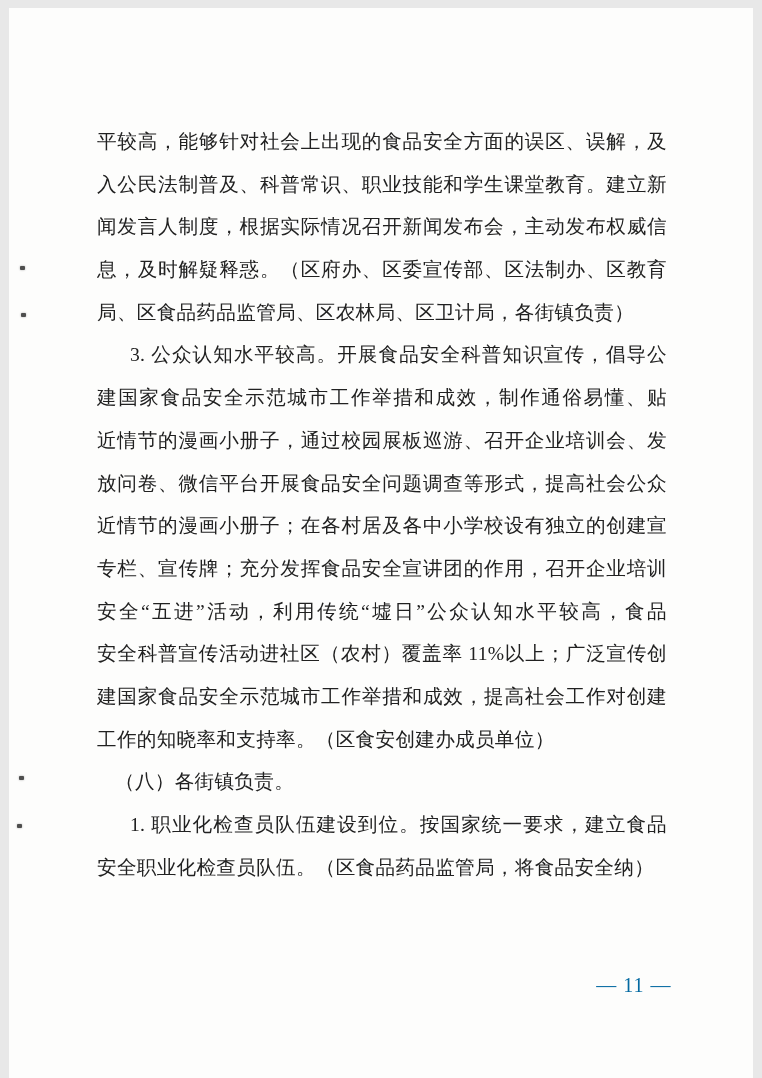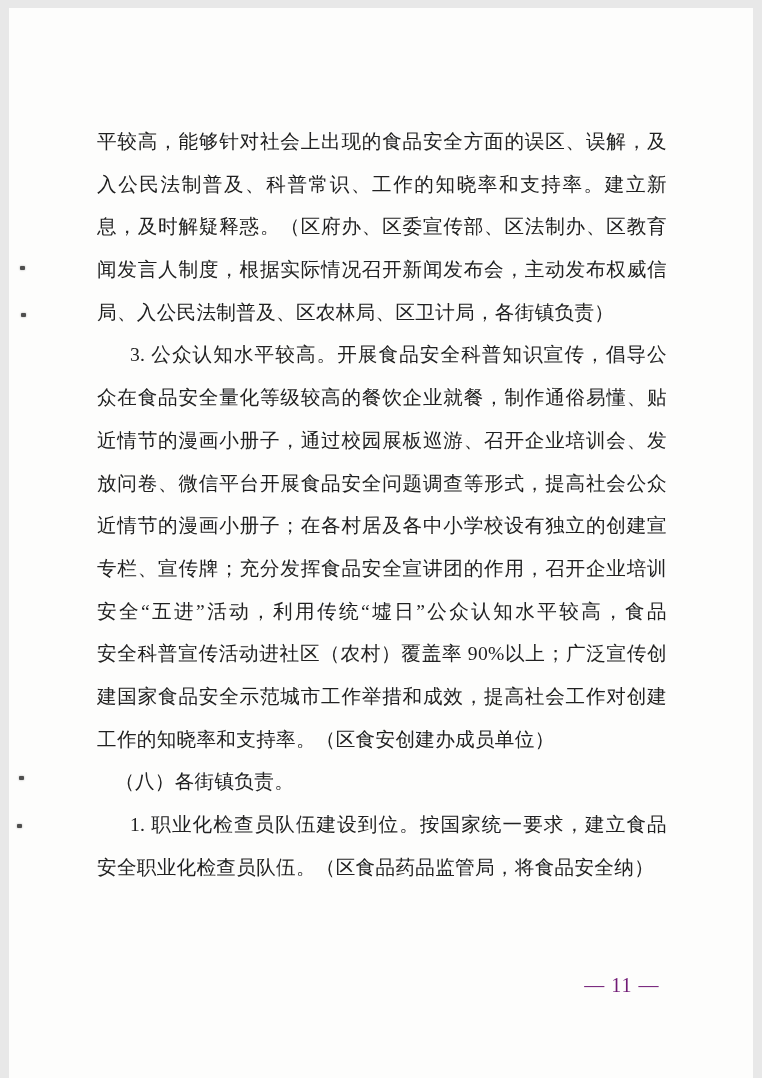--- a/index.html
+++ b/index.html
@@ -32,58 +32,58 @@
     white-space: normal;
     text-align: left;
   }
   .line.fill {
     text-align: justify;
     text-align-last: justify;
     text-justify: inter-character;
   }
   .pagenum {
     position: absolute;
-    left: 572px;
+    left: 584px;
     top: 956px;
     width: 82px;
     height: 42px;
     line-height: 42px;
     text-align: center;
     font-size: 20px;
     letter-spacing: 1px;
-    color: #701a75;
+    color: #0369a1;
   }
   .mark {
     position: absolute;
     width: 5px;
     height: 4px;
     background: #3c3c3c;
     opacity: 0.9;
     border-radius: 1px;
     box-shadow: 0 0 2px rgba(60,60,60,0.5);
   }
 </style>
 </head>
 <body>
 
 <div class="page">
   <div class="textblock">
       <div class="line fill">平较高，能够针对社会上出现的食品安全方面的误区、误解，及</div>
-      <div class="line fill">入公民法制普及、科普常识、工作的知晓率和支持率。建立新</div>
+      <div class="line fill">入公民法制普及、科普常识、职业技能和学生课堂教育。建立新</div>
+      <div class="line fill">闻发言人制度，根据实际情况召开新闻发布会，主动发布权威信</div>
       <div class="line fill">息，及时解疑释惑。（区府办、区委宣传部、区法制办、区教育</div>
-      <div class="line fill">闻发言人制度，根据实际情况召开新闻发布会，主动发布权威信</div>
-      <div class="line">局、入公民法制普及、区农林局、区卫计局，各街镇负责）</div>
+      <div class="line">局、区食品药品监管局、区农林局、区卫计局，各街镇负责）</div>
       <div class="line fill" style="text-indent: 33px;">3. 公众认知水平较高。开展食品安全科普知识宣传，倡导公</div>
-      <div class="line fill">众在食品安全量化等级较高的餐饮企业就餐，制作通俗易懂、贴</div>
+      <div class="line fill">建国家食品安全示范城市工作举措和成效，制作通俗易懂、贴</div>
       <div class="line fill">近情节的漫画小册子，通过校园展板巡游、召开企业培训会、发</div>
       <div class="line fill">放问卷、微信平台开展食品安全问题调查等形式，提高社会公众</div>
       <div class="line fill">近情节的漫画小册子；在各村居及各中小学校设有独立的创建宣传</div>
       <div class="line fill">专栏、宣传牌；充分发挥食品安全宣讲团的作用，召开企业培训会</div>
       <div class="line fill">安全“五进”活动，利用传统“墟日”公众认知水平较高，食品</div>
-      <div class="line fill">安全科普宣传活动进社区（农村）覆盖率 90%以上；广泛宣传创</div>
+      <div class="line fill">安全科普宣传活动进社区（农村）覆盖率 11%以上；广泛宣传创</div>
       <div class="line fill">建国家食品安全示范城市工作举措和成效，提高社会工作对创建</div>
       <div class="line">工作的知晓率和支持率。（区食安创建办成员单位）</div>
       <div class="line" style="text-indent: 18px;">（八）各街镇负责。</div>
       <div class="line fill" style="text-indent: 33px;">1. 职业化检查员队伍建设到位。按国家统一要求，建立食品</div>
       <div class="line">安全职业化检查员队伍。（区食品药品监管局，将食品安全纳）</div>
     </div>
   <div class="pagenum">— 11 —</div>
 <div class="mark" style="left: 11px; top: 258px;"></div>
     <div class="mark" style="left: 12px; top: 305px;"></div>
     <div class="mark" style="left: 10px; top: 768px;"></div>

